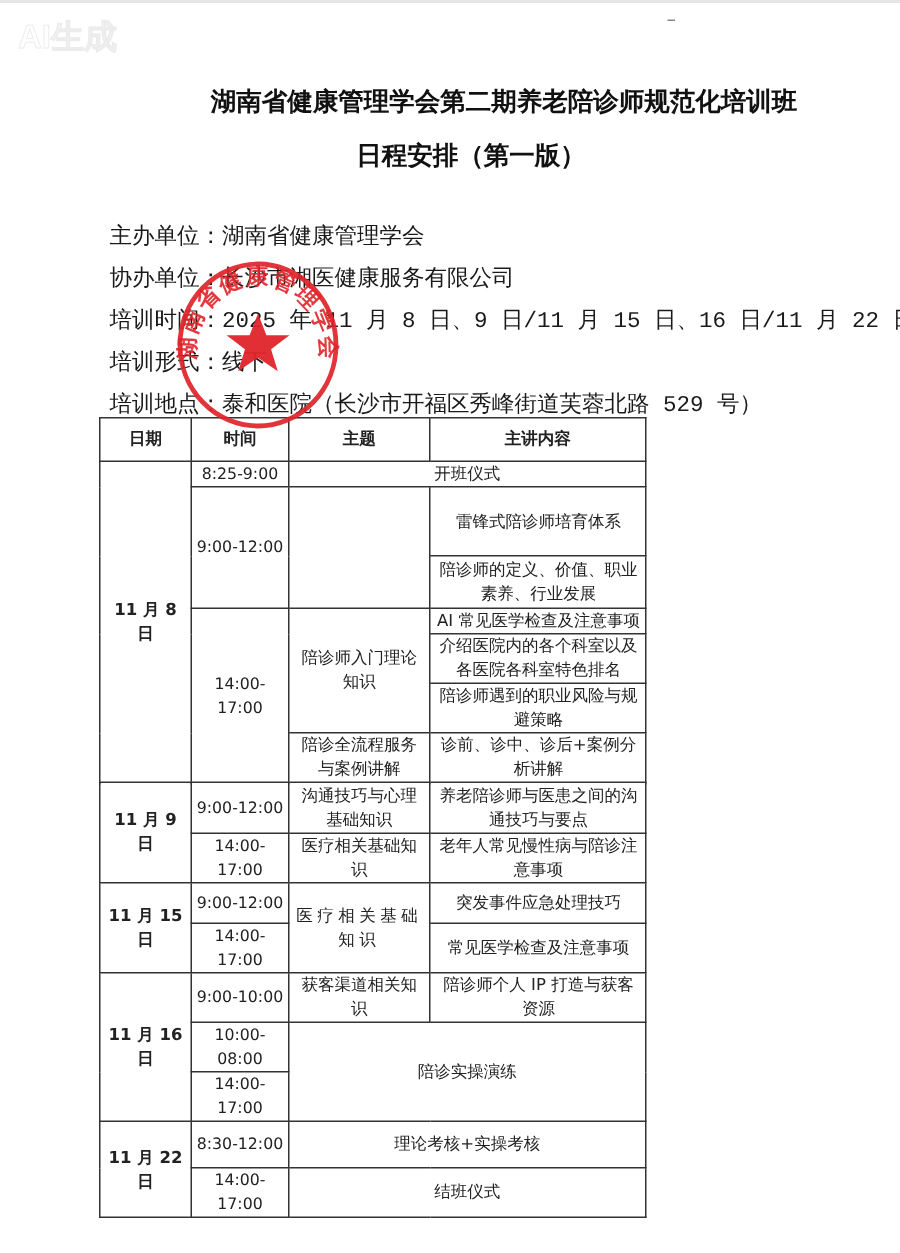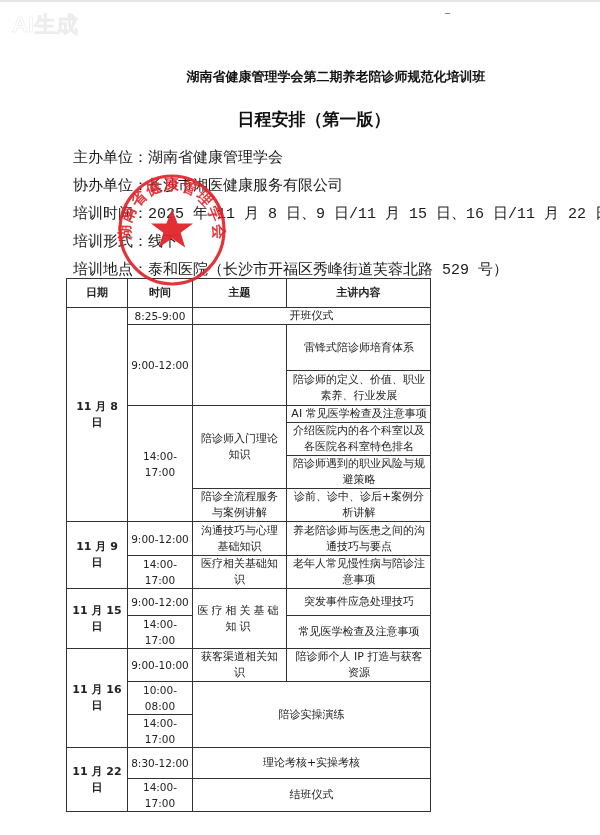--- a/index.html
+++ b/index.html
@@ -11,22 +11,22 @@
   .watermark {
     position: absolute; left: 12px; top: 10px; font-size: 22px; font-weight: bold;
     color: #ffffff; -webkit-text-stroke: 0.6px #ececec; letter-spacing: 0px;
     font-family: "Liberation Sans", sans-serif;
   }
   .tick { position: absolute; left: 445px; top: 13px; width: 5px; height: 1px; background: #888; }
   .title {
     position: absolute; left: 0; width: 600px; text-align: center; font-weight: bold;
     font-family: "DejaVu Serif", "Liberation Serif", serif; color: #111;
   }
-  .title.t1 { top: 68px; font-size: 13px; padding-left: 72px; box-sizing: border-box; }
-  .title.t2 { top: 108px; font-size: 17px; padding-left: 28px; box-sizing: border-box; }
+  .title.t1 { top: 56px; font-size: 17px; padding-left: 72px; box-sizing: border-box; }
+  .title.t2 { top: 92px; font-size: 17px; padding-left: 28px; box-sizing: border-box; }
   .info { position: absolute; left: 73px; font-size: 15px; color: #1a1a1a; white-space: nowrap;
     font-family: Liberation Mono, monospace; }
   .info1 { top: 148px; }
   .info2 { top: 176px; }
   .info3 { top: 204px; }
   .info4 { top: 232px; }
   .info5 { top: 260px; }
 
   table.sched {
     position: absolute; left: 66px; top: 278px; border-collapse: collapse; table-layout: fixed;

